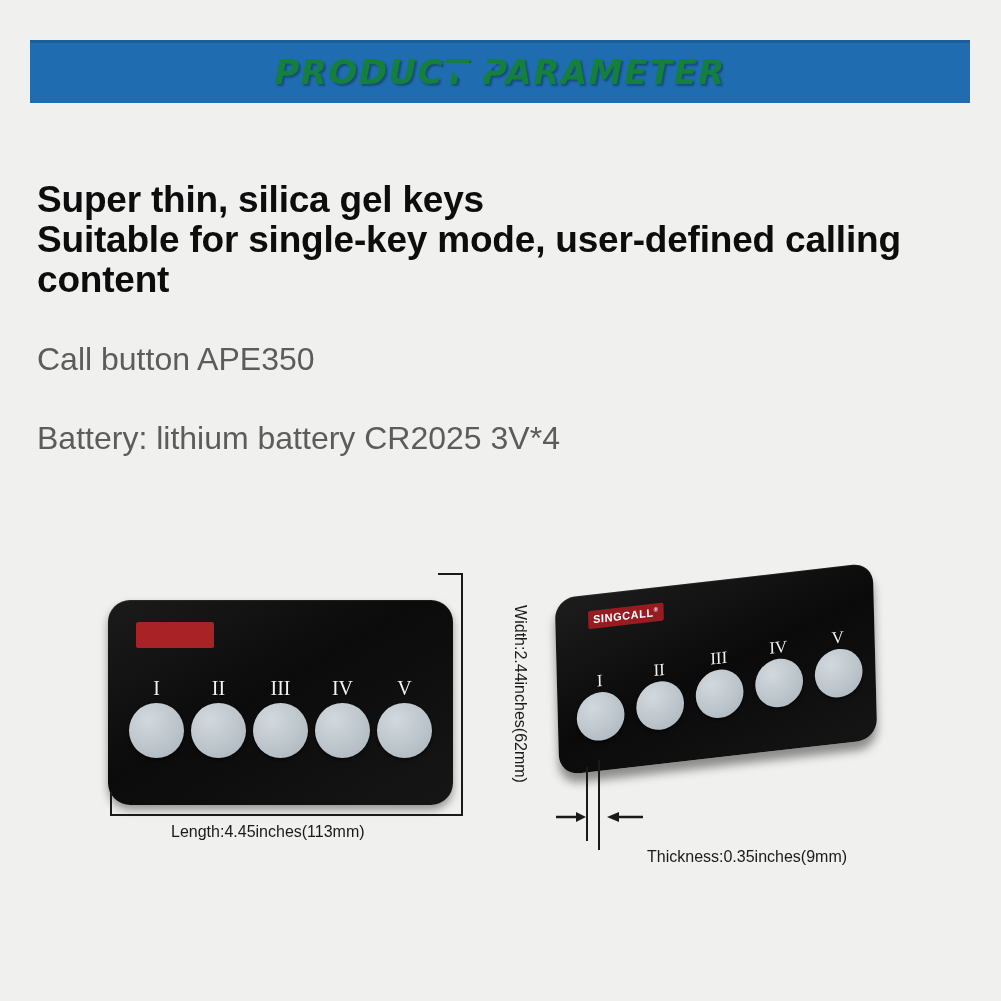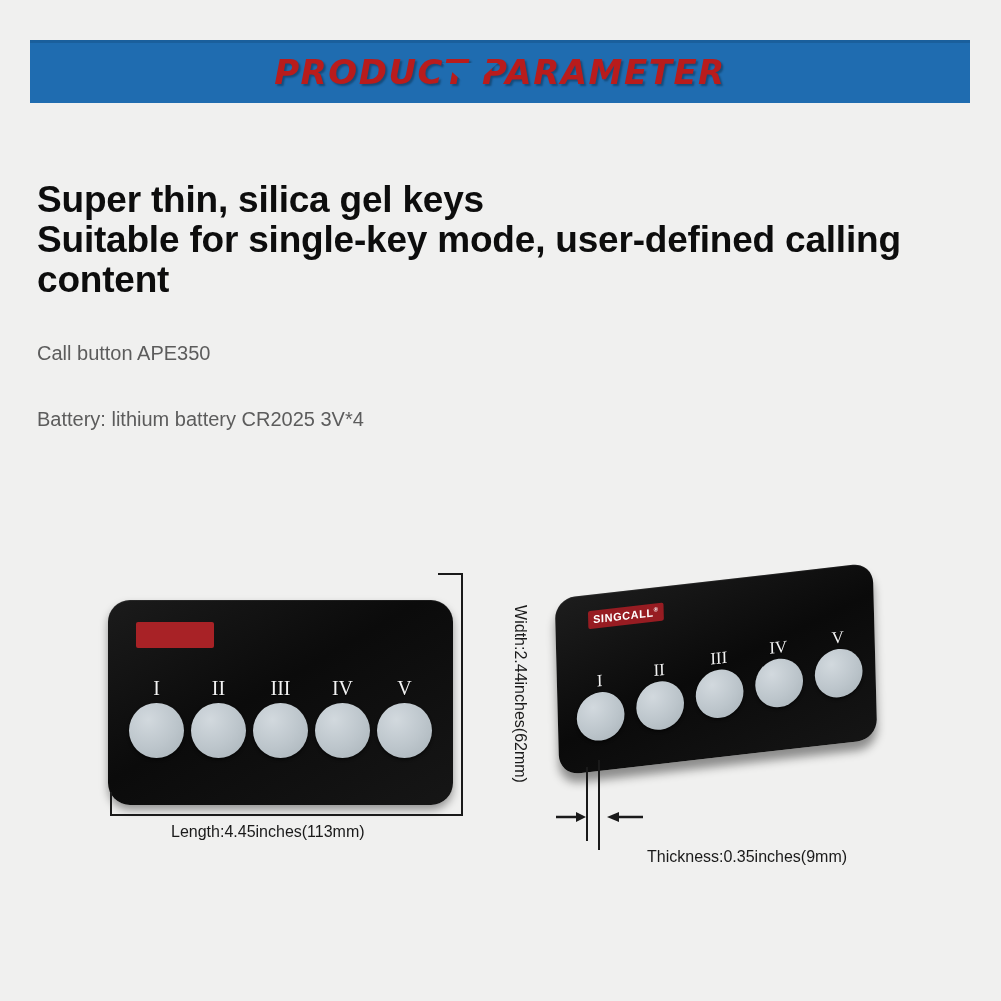--- a/index.html
+++ b/index.html
@@ -43,21 +43,21 @@
   }
   .banner-title {
     position: absolute;
     left: 0;
     top: 0;
     width: 100%;
     height: 100%;
     display: flex;
     align-items: center;
     justify-content: center;
-    color: #b91c1c;
+    color: #15803d;
     font-family: "DejaVu Sans", sans-serif;
     font-size: 34px;
     font-weight: bold;
     font-style: italic;
     letter-spacing: 1.5px;
     text-shadow: 2px 2px 2px rgba(0,0,0,0.30);
     white-space: nowrap;
     border-radius: 15px;
   }
   .banner-arrow {
@@ -83,21 +83,21 @@
     font-size: 37px;
     font-weight: bold;
     line-height: 1.08;
     letter-spacing: -0.2px;
   }
   .head-line.second {
     margin-top: 28px;
   }
   .sub-line {
     color: #5c5c5c;
-    font-size: 20px;
+    font-size: 32px;
     font-weight: normal;
     line-height: 1.1;
   }
   .sub-line.first { margin-top: 42px; }
   .sub-line.second { margin-top: 44px; }
 
   
   .figures {
     position: absolute;
     left: 0;

